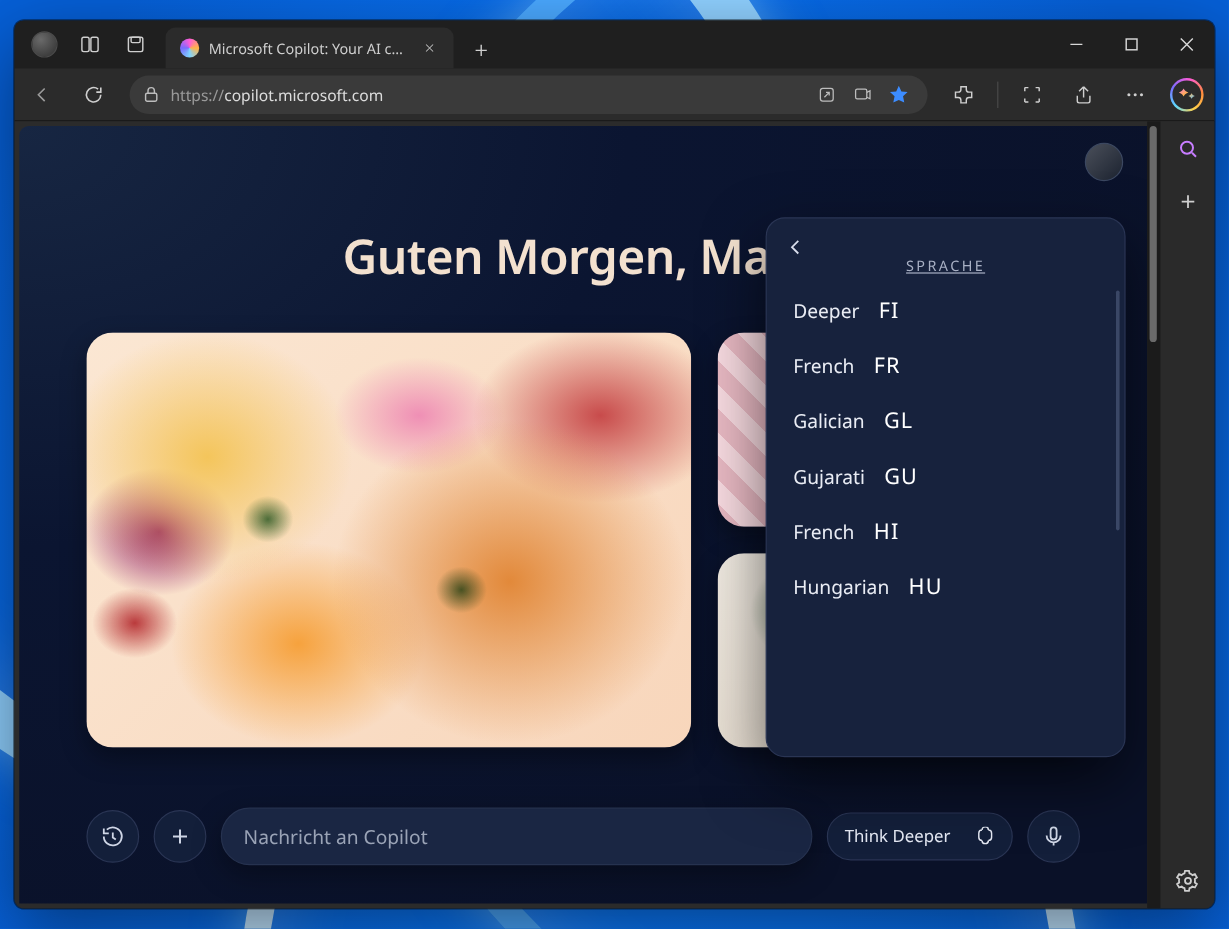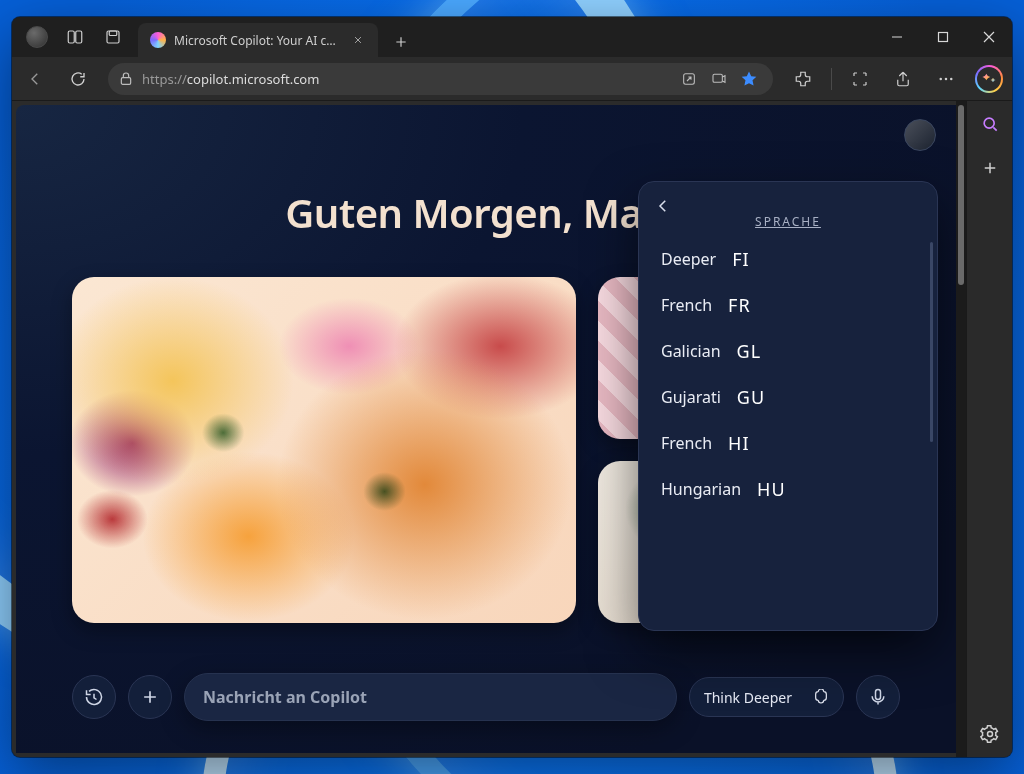--- a/index.html
+++ b/index.html
@@ -176,21 +176,20 @@
     display:flex; align-items:center; gap:12px;
   }
   .round {
     width:44px; height:44px; border-radius:50%; display:flex; align-items:center; justify-content:center;
     color:#cfd6e6; border:1px solid #2a3554; background:#131f3a;
   }
   .composer-input {
     flex:1; height:48px; border-radius:24px; background: var(--composer-bg);
     border:1px solid #26324f; display:flex; align-items:center; padding:10px 18px; color:#9aa3b6; font-size:16px;
     box-shadow: 0 8px 24px rgba(0,0,0,0.35);
-    font-weight: bold;
   }
   .chip {
     height:40px; padding:0 14px; border-radius:20px; display:flex; align-items:center; gap:21px;
     border:1px solid #2a3554; color:#e5e9f4; font-size:14px; background:#131f3a;
   }
 
   
   .lang-panel {
     position:absolute; top:76px; right:18px; width:300px; height:450px;
     background: var(--panel-bg); border:1px solid var(--panel-border); border-radius:16px;

